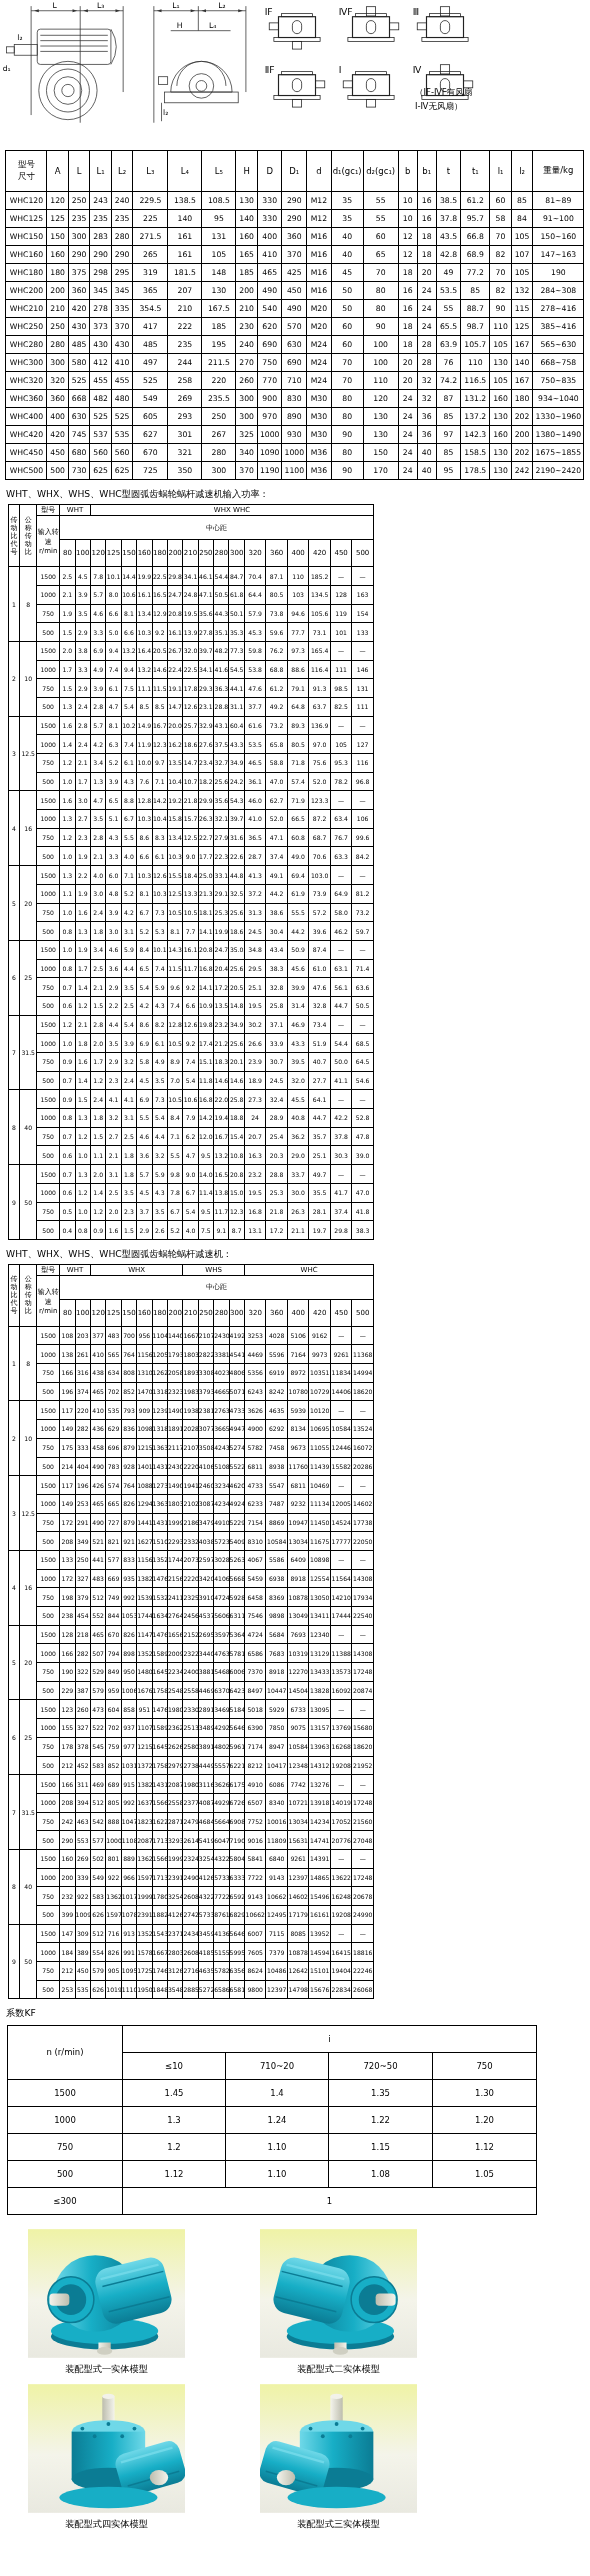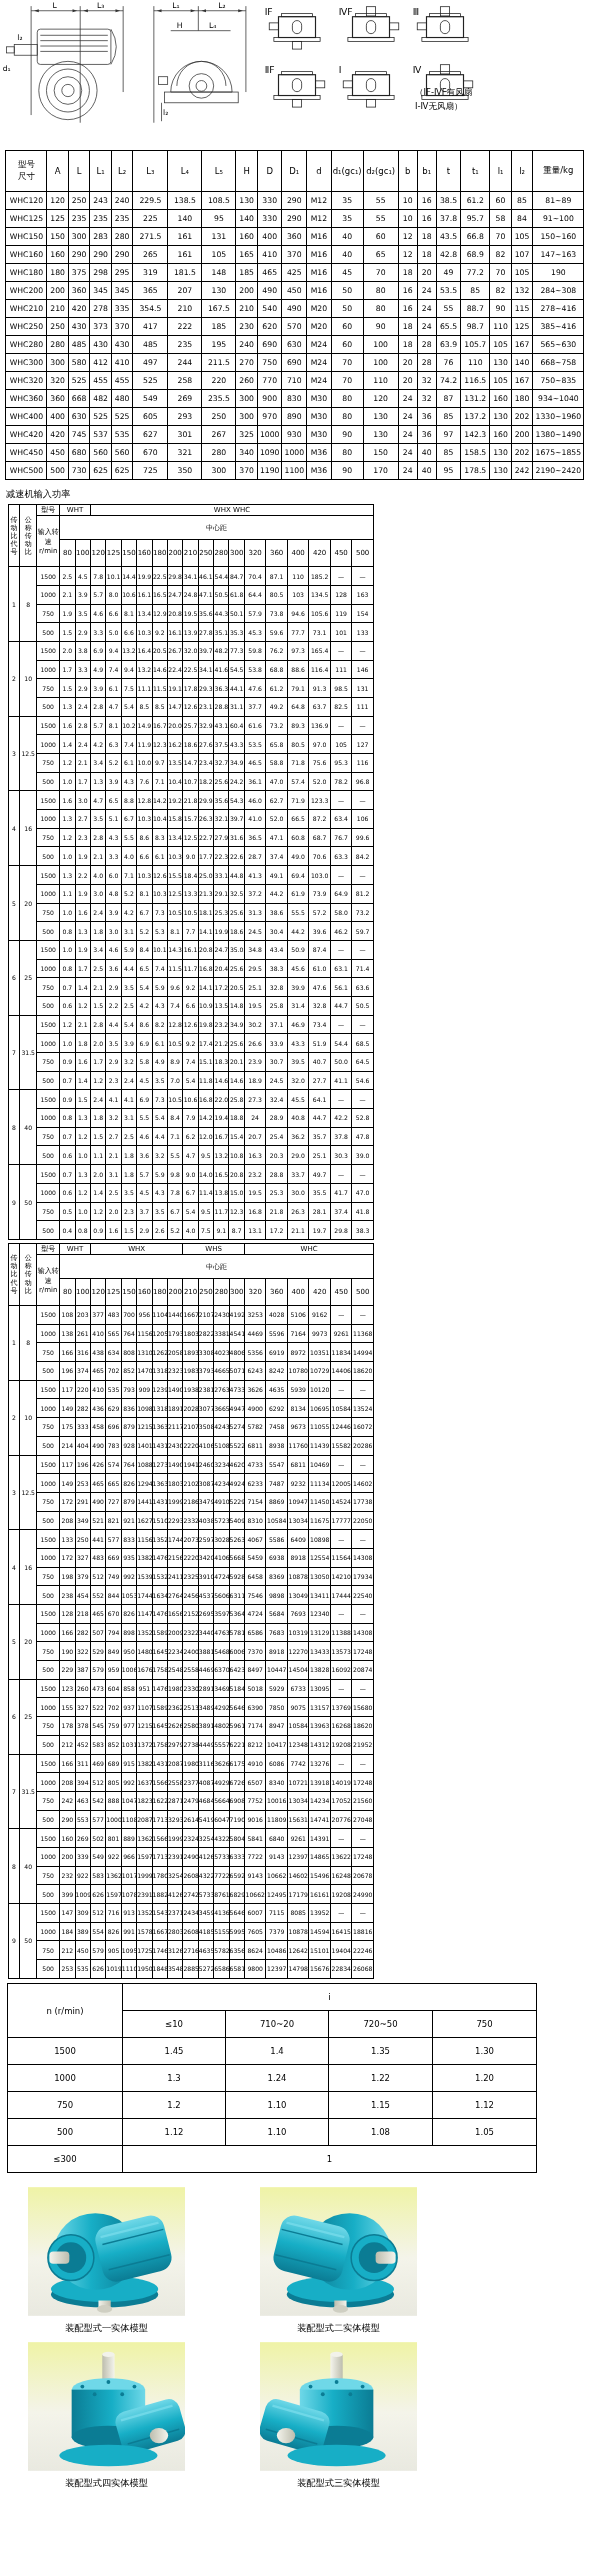--- a/index.html
+++ b/index.html
@@ -568,21 +568,21 @@
           <td>40</td>
           <td>95</td>
           <td>178.5</td>
           <td>130</td>
           <td>242</td>
           <td>2190~2420</td>
         </tr>
       </tbody>
     </table>
 
-  <p class="titleline">减速机输入功率</p>
+  <p class="titleline">WHT、WHX、WHS、WHC型圆弧齿蜗轮蜗杆减速机输入功率：</p>
 
   <table id="power-table" class="ratio-table">
       <colgroup>
         <col style="width: 11.5px;">
         <col style="width: 17px;">
         <col style="width: 23px;">
         <col style="width: 15.4px;">
         <col style="width: 15.4px;">
         <col style="width: 15.4px;">
         <col style="width: 15.4px;">
@@ -1414,20 +1414,21 @@
           <td>13.1</td>
           <td>17.2</td>
           <td>21.1</td>
           <td>19.7</td>
           <td>29.8</td>
           <td>38.3</td>
         </tr>
       </tbody>
     </table>
 
+  <p class="titleline">WHT、WHX、WHS、WHC型圆弧齿蜗轮蜗杆减速机：</p>
 
   <table id="torque-table" class="ratio-table">
       <colgroup>
         <col style="width: 11.5px;">
         <col style="width: 17px;">
         <col style="width: 23px;">
         <col style="width: 15.4px;">
         <col style="width: 15.4px;">
         <col style="width: 15.4px;">
         <col style="width: 15.4px;">
@@ -2261,20 +2262,21 @@
           <td>9800</td>
           <td>12397</td>
           <td>14798</td>
           <td>15676</td>
           <td>22834</td>
           <td>26068</td>
         </tr>
       </tbody>
     </table>
 
+  <p class="note-block">系数KF</p>
 
   <table id="kf-table">
       <colgroup>
         <col style="width: 115px;">
         <col style="width: 103px;">
         <col style="width: 103px;">
         <col style="width: 104px;">
         <col style="width: 104px;">
       </colgroup>
       <thead>

